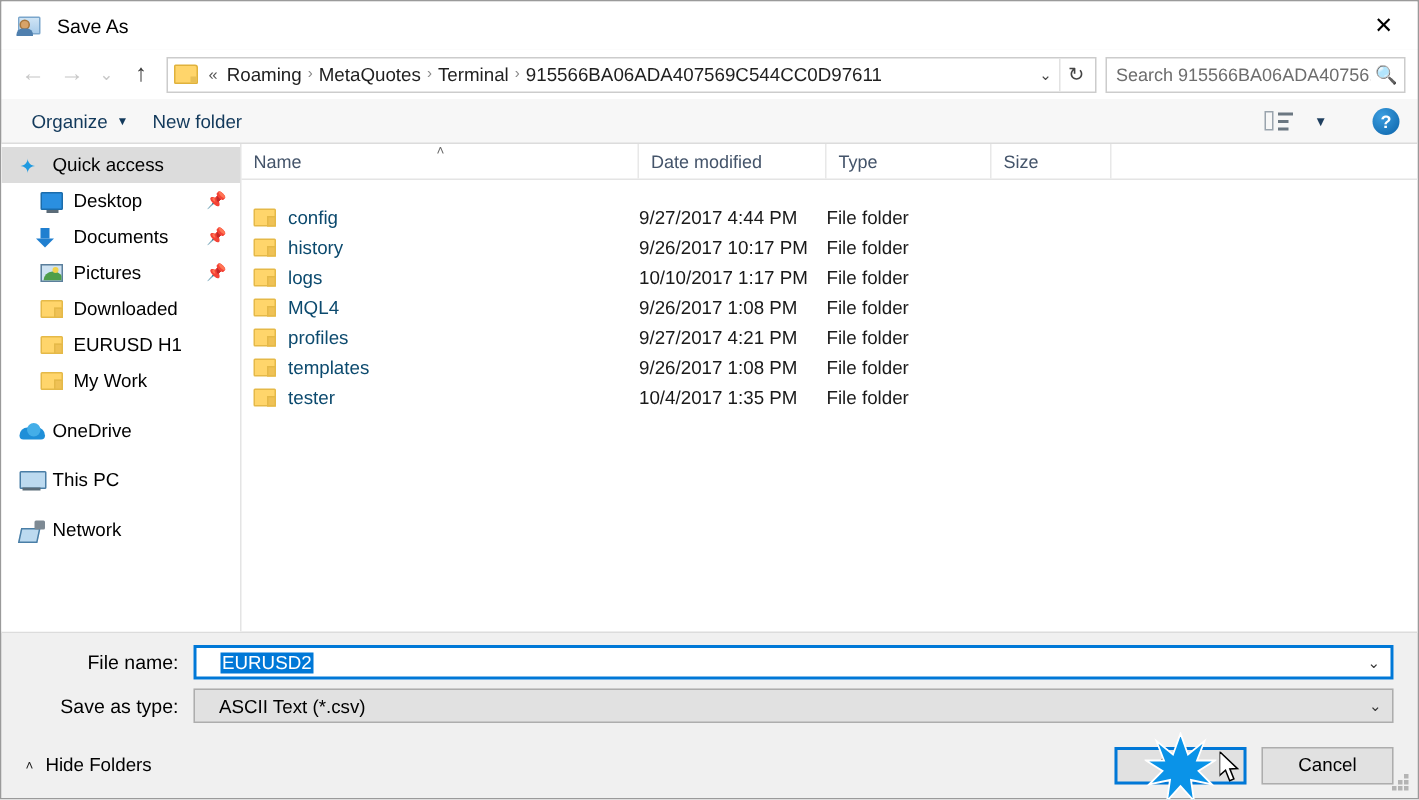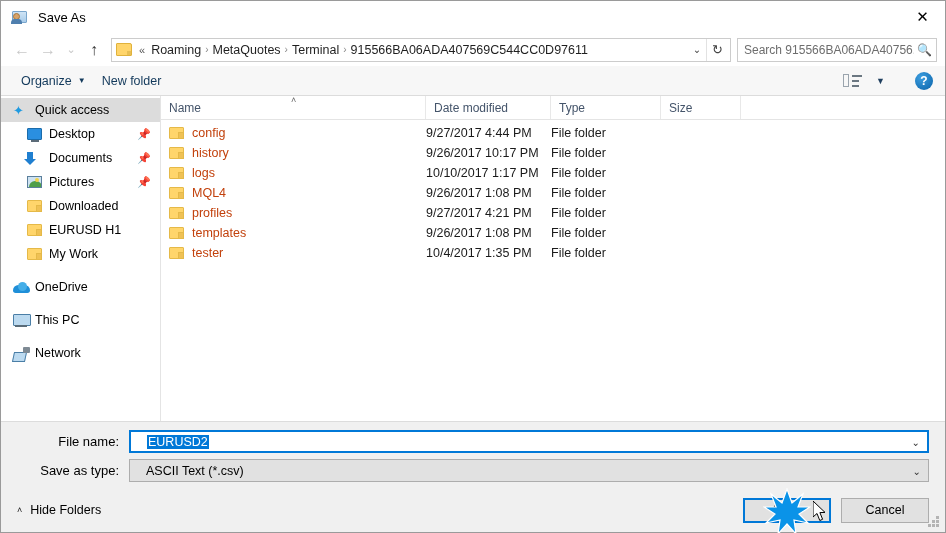--- a/index.html
+++ b/index.html
@@ -234,21 +234,21 @@
   .ic-network::before{
     content:""; position:absolute; left:0; top:5px; width:11px; height:8px;
     background:#bcdaf0; border:1px solid #4a7ea6; transform:skewX(-12deg);
   }
   .ic-network::after{
     content:""; position:absolute; right:0; top:0; width:7px; height:6px;
     background:#7e8a94; border-radius:1px;
   }
 
   
-  .filelist { flex:1 1 auto; display:flex; flex-direction:column; min-width:0; }
+  .filelist { flex:1 1 auto; display:flex; flex-direction:column; min-width:0;gap:12px; }
   .fl-header {
     height:24px; flex:0 0 24px; display:flex; align-items:stretch;
     border-bottom:1px solid #e4e4e4; position:relative;
   }
   .fl-col {
     display:flex; align-items:center; padding-left:8px;
     font-size:12px; color:#44546a; border-right:1px solid #e8e8e8;
     cursor:default; position:relative; white-space:nowrap;
   }
   .c-name { width:265px; flex:0 0 265px; }
@@ -257,21 +257,21 @@
   .c-size { width:80px; flex:0 0 80px; }
   .sort-caret {
     position:absolute; left:130px; top:-1px; font-size:9px; color:#6a6a6a;
   }
   .fl-body { flex:1 1 auto; overflow:hidden; padding-top:3px; }
   .fl-row {
     height:20px; display:flex; align-items:center; cursor:default;
     font-size:12.5px;
   }
   .cell-name { width:265px; flex:0 0 265px; display:flex; align-items:center; padding-left:8px; }
-  .cell-name .nm { margin-left:8px; color:#c2410c; }
+  .cell-name .nm { margin-left:8px; color:#0c4a6e; }
   .cell-date { width:125px; flex:0 0 125px; color:#1a1a1a; }
   .cell-type { width:110px; flex:0 0 110px; color:#1a1a1a; }
   .cell-size { width:80px; flex:0 0 80px; color:#1a1a1a; }
 
   
   .formarea {
     flex:0 0 60px; background:#f0f0f0; padding:8px 16px 0 16px;
   }
   .form-row { display:flex; align-items:center; height:23px; margin-bottom:6px; }
   .form-label {

